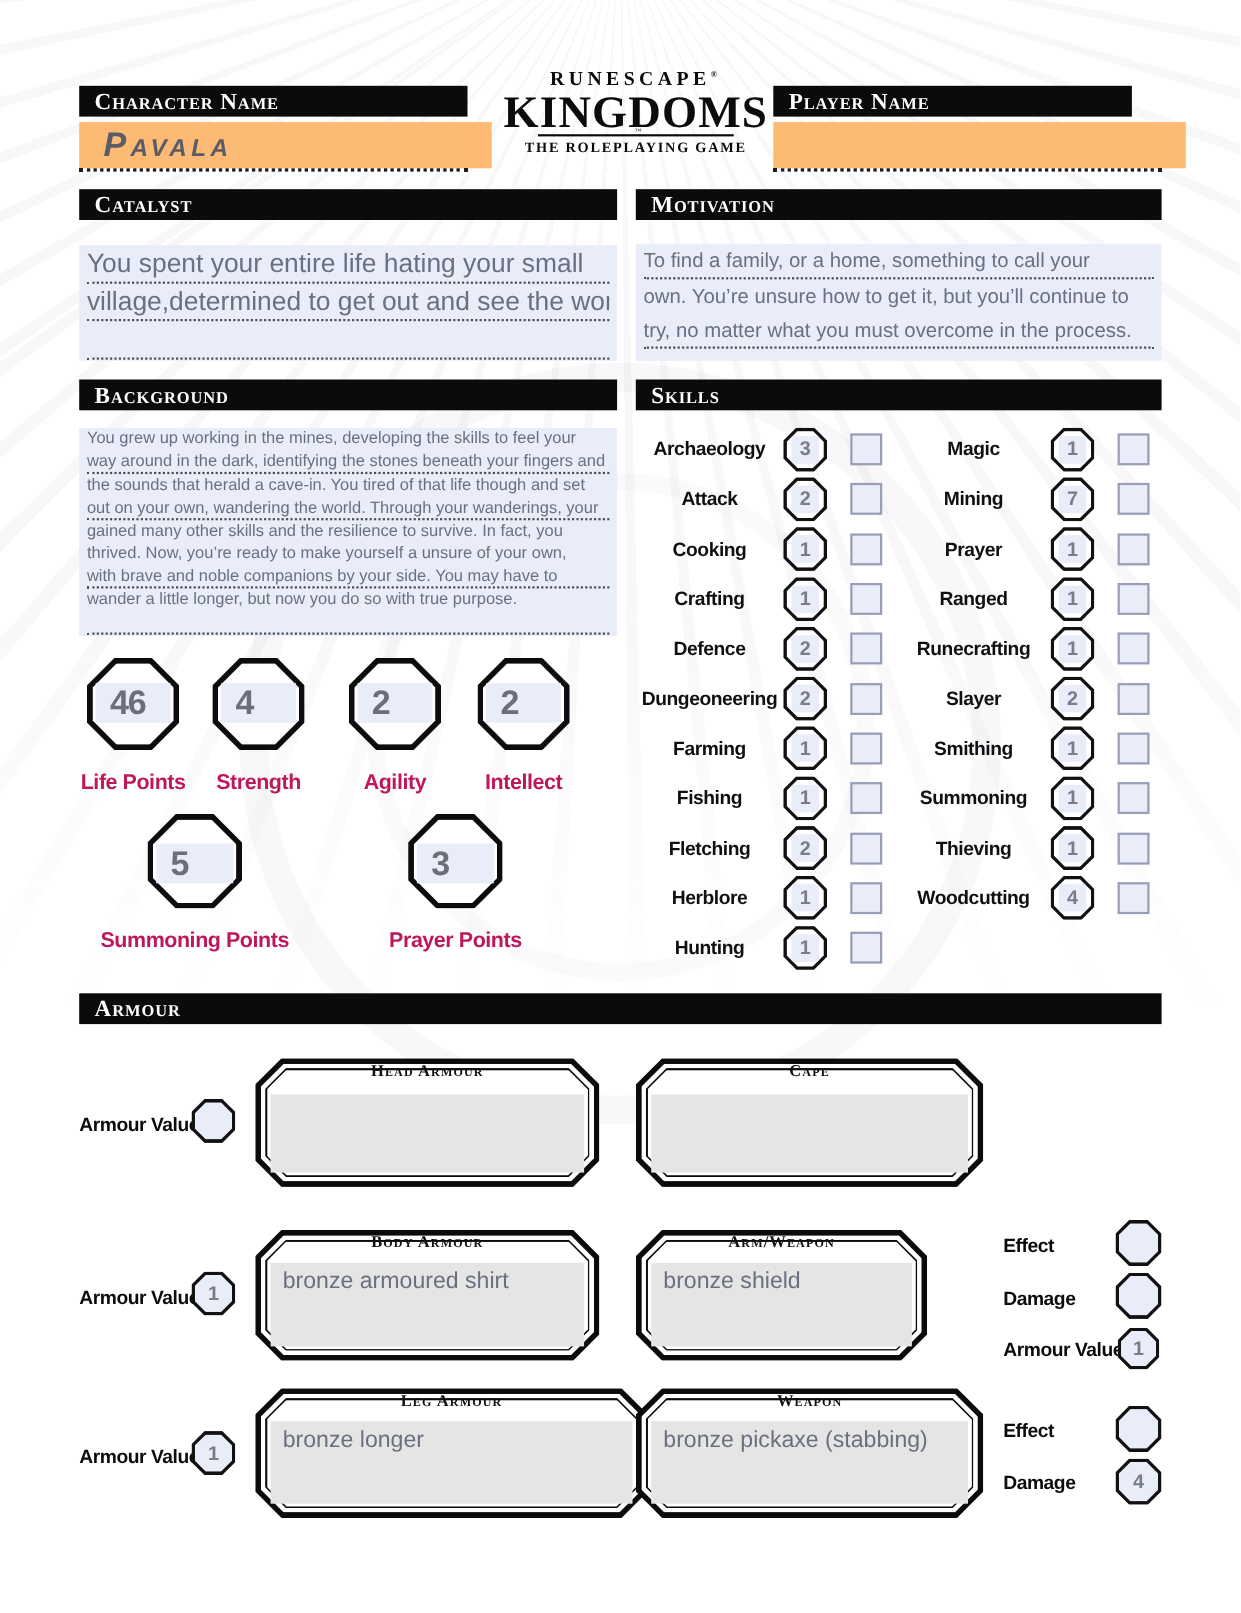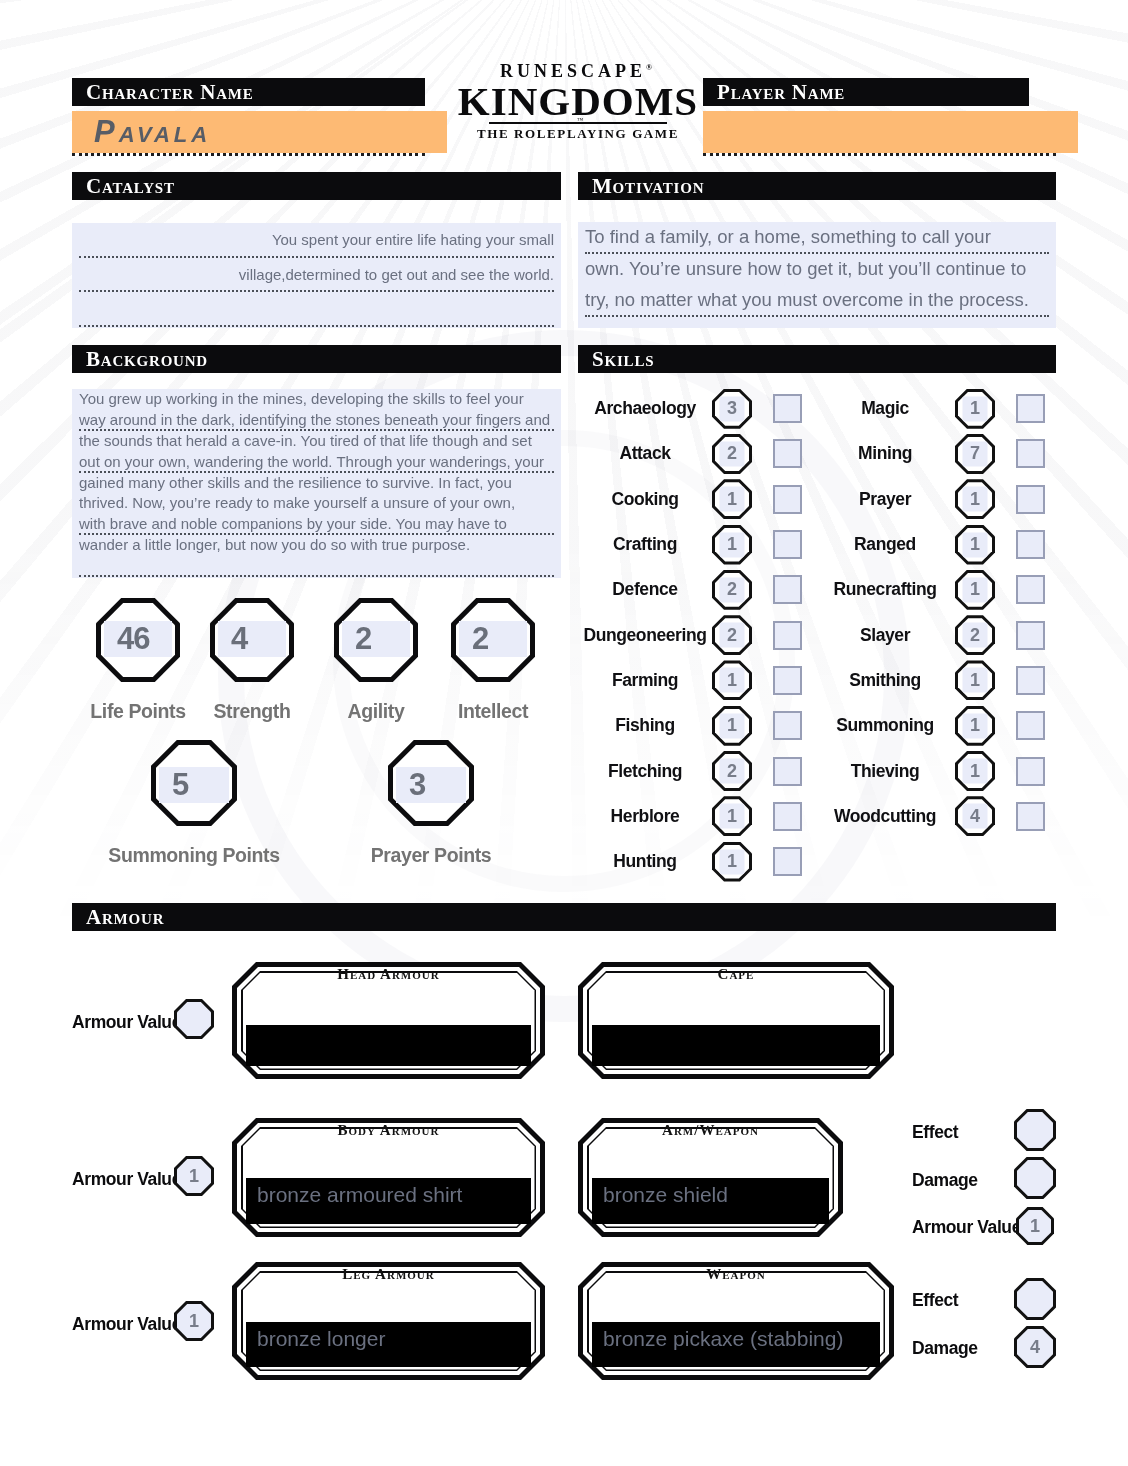--- a/index.html
+++ b/index.html
@@ -30,21 +30,21 @@
   .logo .l1{font-size:18px;font-weight:700;letter-spacing:4px;line-height:20px;}
   .logo .l2{font-size:41px;font-weight:700;letter-spacing:1px;line-height:40px;}
   .logo .rule{width:178px;margin:1px auto 2px;border-top:2px solid #0b0b0d;position:relative;}
   .logo .tm{position:absolute;right:84px;top:-7px;font-size:6px;letter-spacing:0;}
   .logo .l3{font-size:13px;font-weight:700;letter-spacing:1.6px;line-height:15px;}
 
   
   .lines{position:absolute;background:#e9ecf9;box-sizing:border-box;padding:0 7px;}
   .line{box-sizing:border-box;color:#6a7080;overflow:hidden;white-space:nowrap;}
   .line.dotted{border-bottom:2.5px dotted #4a4f58;}
-  .cat .line{height:34.6px;line-height:33px;font-size:15px;text-align:right;}
+  .cat .line{height:34.6px;line-height:33px;font-size:24px;}
   .mot .line{height:31.6px;line-height:30px;font-size:18.5px;}
   .bg .line{height:20.9px;line-height:20.5px;font-size:15px;}
 
   
   .skills{position:absolute;left:578px;top:386px;width:478px;}
   .skill-col{position:absolute;top:0;text-align:center;}
   .col-left{left:0;width:232px;}
   .col-right{left:237px;width:241px;}
   .skill-row{display:flex;align-items:center;height:45.3px;}
   .skill-label{font-weight:700;font-size:17.5px;letter-spacing:-0.4px;color:#101013;flex:none;}
@@ -65,37 +65,37 @@
 
   
   .stat-oct{position:absolute;background:#0c0c0e;
        clip-path:polygon(30% 0%,70% 0%,100% 30%,100% 70%,70% 100%,30% 100%,0% 70%,0% 30%);}
   .stat-oct .in{position:absolute;inset:5px;background:#fff;
        clip-path:polygon(30% 0%,70% 0%,100% 30%,100% 70%,70% 100%,30% 100%,0% 70%,0% 30%);}
   .stat-oct .band{position:absolute;left:8px;right:8px;top:23px;height:36px;background:#e9ecf9;}
   .stat-oct .band span{display:block;font-weight:700;font-size:31px;line-height:36px;
        padding-left:13px;color:#6a6f7a;letter-spacing:-1px;}
   .stat-label{position:absolute;font-weight:700;font-size:19.5px;letter-spacing:-0.4px;
-       color:#737373;text-align:center;}
+       color:#be185d;text-align:center;}
 
   
   .abox{position:absolute;}
   .abox .f{position:absolute;}
   .c24{clip-path:polygon(24px 0,calc(100% - 24px) 0,100% 24px,100% calc(100% - 24px),calc(100% - 24px) 100%,24px 100%,0 calc(100% - 24px),0 24px);}
   .c21{clip-path:polygon(21px 0,calc(100% - 21px) 0,100% 21px,100% calc(100% - 21px),calc(100% - 21px) 100%,21px 100%,0 calc(100% - 21px),0 21px);}
   .c19{clip-path:polygon(19px 0,calc(100% - 19px) 0,100% 19px,100% calc(100% - 19px),calc(100% - 19px) 100%,19px 100%,0 calc(100% - 19px),0 19px);}
   .c18{clip-path:polygon(18px 0,calc(100% - 18px) 0,100% 18px,100% calc(100% - 18px),calc(100% - 18px) 100%,18px 100%,0 calc(100% - 18px),0 18px);}
   .f1{inset:0;background:#0b0b0d;}
   .f2{inset:5px;background:#fff;}
   .f3{inset:9px;background:#0b0b0d;}
   .f4{inset:10.5px;background:#fff;}
   .atitle{position:absolute;left:0;right:0;top:4px;text-align:center;
        font-family:"Liberation Serif",serif;font-variant:small-caps;font-weight:700;
        font-size:15px;letter-spacing:1px;color:#111;z-index:3;}
-  .afield{position:absolute;left:14px;right:14px;top:30px;bottom:13px;background:#000000;z-index:2;margin-top:30px;}
+  .afield{position:absolute;left:14px;right:14px;top:30px;bottom:13px;background:#e5e5e5;z-index:2;}
   .afield .item{padding:5px 11px;font-size:21px;color:#6a7080;}
   .afield.empty{top:33px;}
 
   .side-label{position:absolute;font-weight:700;font-size:17.5px;letter-spacing:-0.4px;color:#0c0c0e;}
 </style>
 </head>
 <body>
 
 <div class="page">
   <div class="rays"></div>
@@ -393,21 +393,21 @@
             <div class="in">
               <span class="sq"></span>
               <span class="num">4</span>
             </div>
           </div>
           <div class="skill-check"></div>
         </div>
       </div>
   </div>
 
-  <div style="position:absolute;left:76px;top:592px;width:520px;height:290px;">
+  <div style="position:absolute;left:59px;top:592px;width:520px;height:290px;">
     <div class="stat-oct" style="left:20px;top:6px;width:84px;height:84px;">
       <div class="in"></div>
         <div class="band">
           <span>46</span>
         </div>
     </div>
     <div class="stat-oct" style="left:134px;top:6px;width:84px;height:84px;">
       <div class="in"></div>
         <div class="band">
           <span>4</span>
@@ -525,21 +525,21 @@
       </div>
   </div>
 
   <div class="side-label" style="left:72px;top:1314px;">Armour Value</div>
   <div class="oct lav abs" style="left:174px;top:1301px;">
     <div class="in">
         <span class="num">1</span>
       </div>
   </div>
 
-  <div class="abox" style="left:232px;top:1262px;width:313px;height:118px;">
+  <div class="abox" style="left:232px;top:1262px;width:313px;height:118px;padding-left:44px;">
     <div class="f f1 c24"></div>
       <div class="f f2 c21"></div>
       <div class="f f3 c19"></div>
       <div class="f f4 c18"></div>
     <div class="atitle">Leg Armour</div>
     <div class="afield">
         <div class="item">bronze longer</div>
       </div>
   </div>
 

